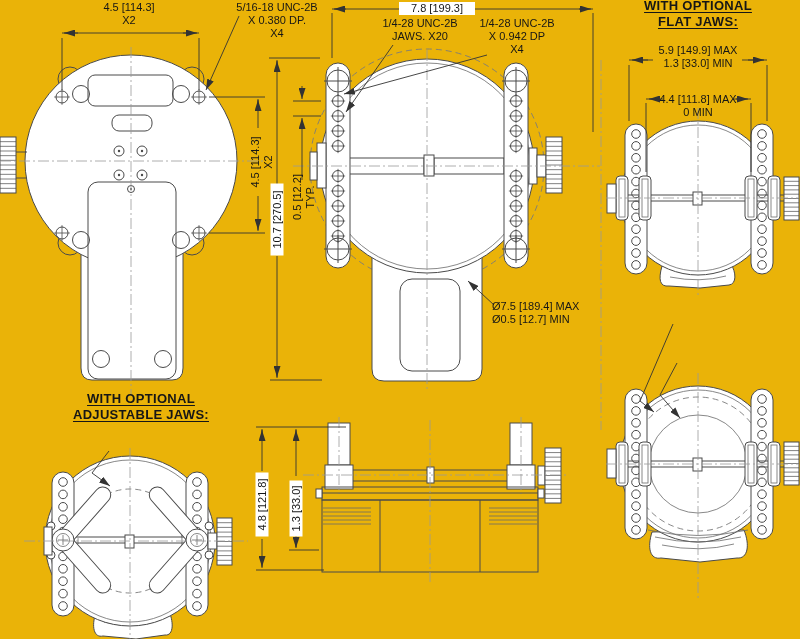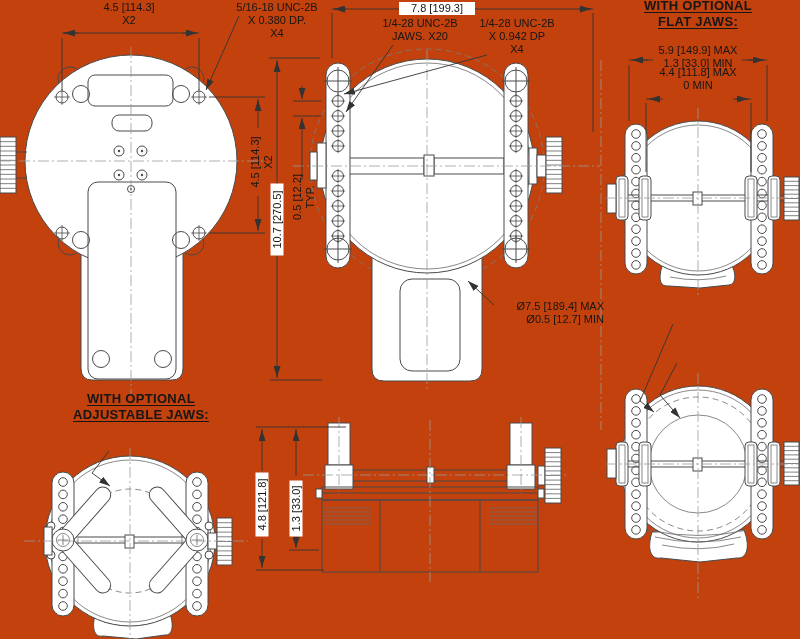--- a/index.html
+++ b/index.html
@@ -1,26 +1,26 @@
 <!DOCTYPE html>
 <html><head>
 <meta charset="utf-8">
 <style>
   html,body{margin:0;padding:0;background:#fff}
-  .stage{position:relative;width:800px;height:639px;background:#c2410c;overflow:hidden;
+  .stage{position:relative;width:800px;height:639px;background:#eab308;overflow:hidden;
          font-family:"Liberation Sans",sans-serif;color:#161616}
   svg{position:absolute;left:0;top:0}
   .s  {stroke:#4a4a4a;stroke-width:1;fill:none}
   .sw {stroke:#4a4a4a;stroke-width:1;fill:#fff}
   .thin{stroke:#6a6a6a;stroke-width:.8;fill:none}
   .cl {stroke:#9a9a9a;stroke-width:.8;fill:none;stroke-dasharray:11 3 2 3}
   .dc {stroke:#7a7a7a;stroke-width:.9;fill:none;stroke-dasharray:6 4}
   .dim{stroke:#333;stroke-width:.9;fill:none}
   .lbl{position:absolute;font-size:11px;line-height:13px;white-space:nowrap;text-align:center}
-  .lbl.left{text-align:right}
+  .lbl.left{text-align:left}
   .lbl.bgw{background:#fff}
   .rot{transform:rotate(-90deg)}
   .rot>div{width:100%;text-align:center}
   .hd{font-weight:bold;font-size:13px;line-height:16px;letter-spacing:.3px}
   .hd div{text-decoration:underline;text-underline-offset:2px;display:inline-block}
   .hd .row{display:block}
 </style>
 </head>
 <body>
 
@@ -580,21 +580,21 @@
   <div>Ø0.5 [12.7] MIN</div>
 </div>
 <div class="lbl hd" style="left:612px;top:-2px;width:172px">
   <span class="row"><div>WITH OPTIONAL</div></span>
   <span class="row"><div>FLAT JAWS:</div></span>
 </div>
 <div class="lbl" style="left:637px;top:44px;width:122px">
   <div>5.9 [149.9] MAX</div>
   <div>1.3 [33.0] MIN</div>
 </div>
-<div class="lbl" style="left:637px;top:66px;width:122px">
+<div class="lbl" style="left:637px;top:93px;width:122px">
   <div>4.4 [111.8] MAX</div>
   <div>0 MIN</div>
 </div>
 <div class="lbl hd" style="left:40px;top:391px;width:202px">
   <span class="row"><div>WITH OPTIONAL</div></span>
   <span class="row"><div>ADJUSTABLE JAWS:</div></span>
 </div>
 <div class="lbl rot bgw" style="left:230px;top:498px;width:64px;height:13px">
   <div>4.8 [121.8]</div>
 </div>

